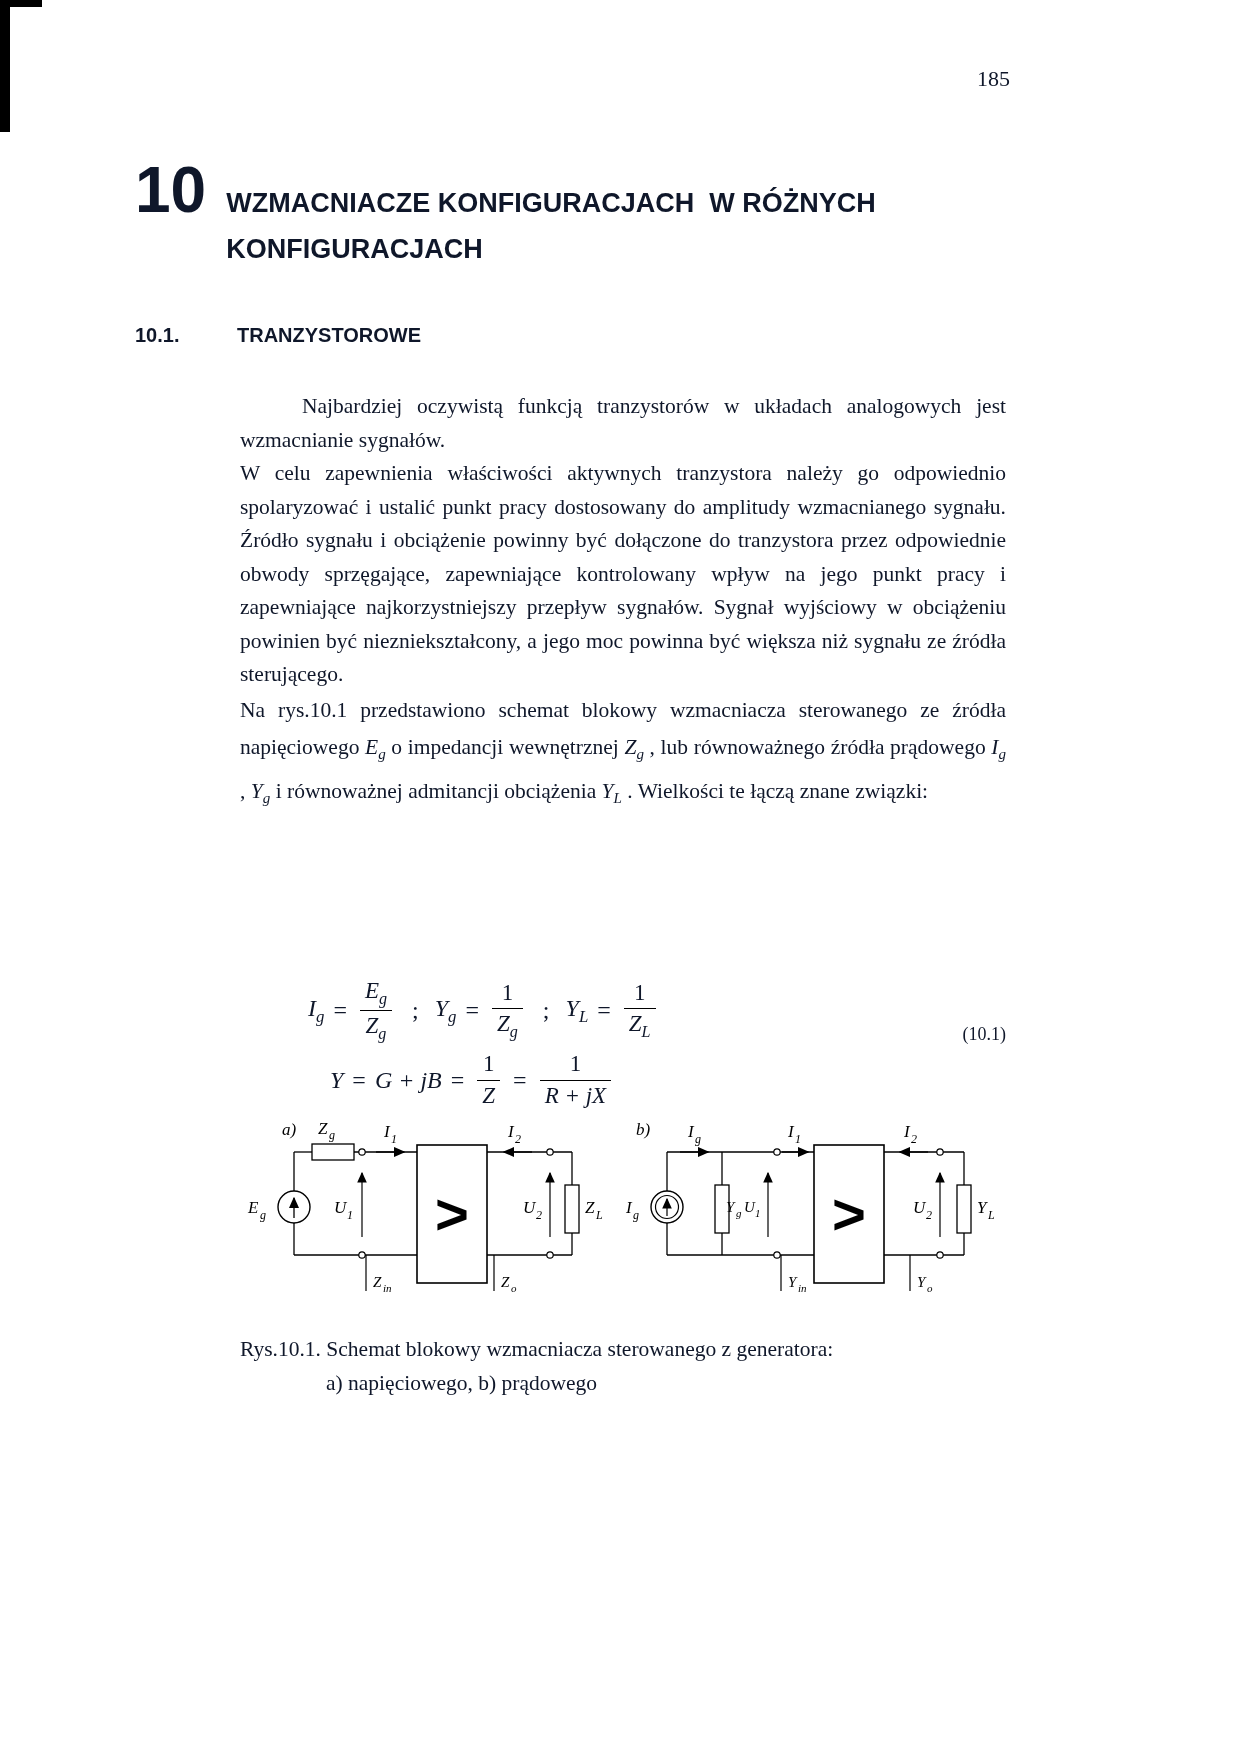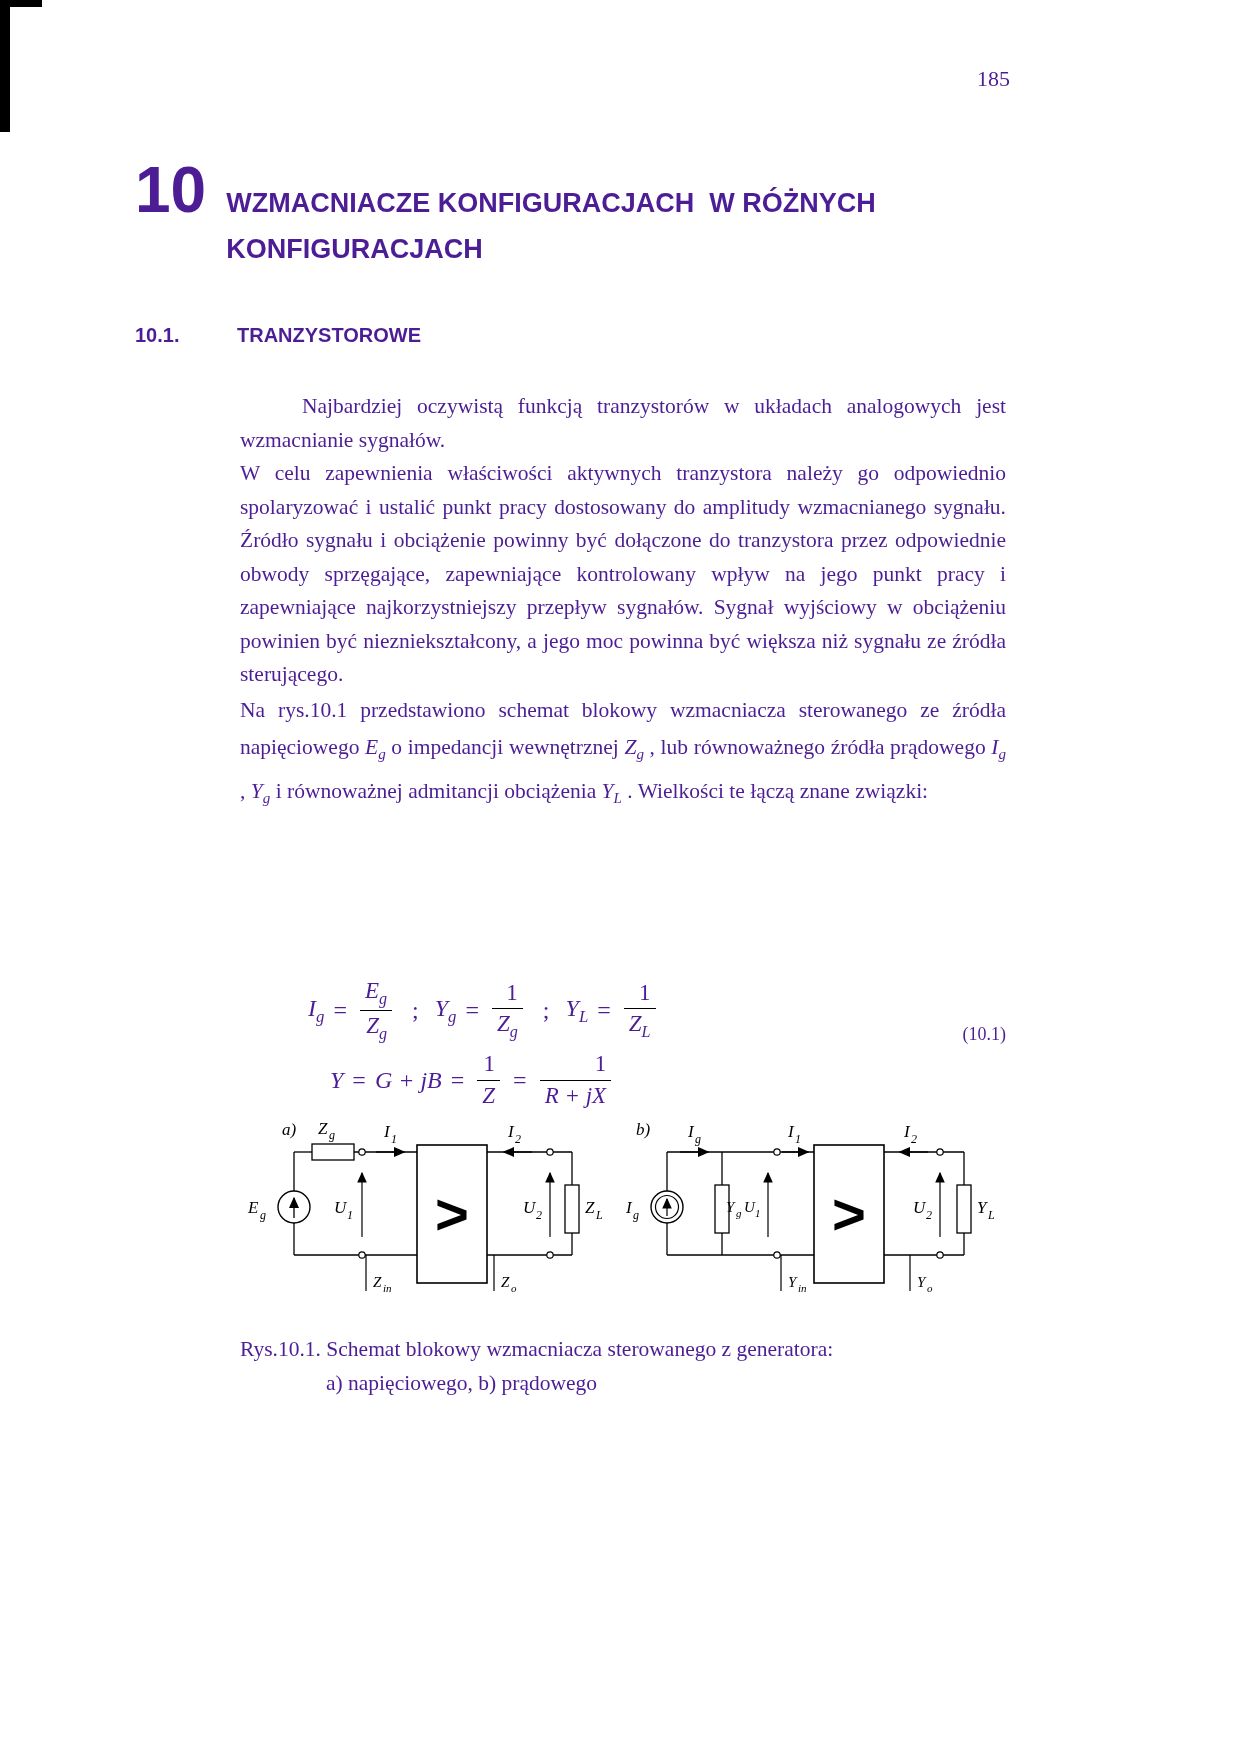--- a/index.html
+++ b/index.html
@@ -1,19 +1,19 @@
 <!DOCTYPE html>
 <html><head>
 <meta charset="utf-8">
 <style>
   * { margin:0; padding:0; box-sizing:border-box; }
   html,body { background:#888; }
   .page {
     position:relative; width:1240px; height:1754px; margin:0 auto;
-    background:#fff; color:#4c1d95;
+    background:#fff; color:#0f172a;
     font-family:"Liberation Serif", serif;
     overflow:hidden;
   }
   .artifact { position:absolute; background:#000; }
   .artifact-left { left:0; top:0; width:10px; height:132px; }
   .artifact-top { left:0; top:0; width:42px; height:7px; }
 
   .page-number { position:absolute; top:66px; right:230px; font-size:22px; }
 
   .chapter { position:absolute; top:158px; left:135px; display:flex; gap:20px; }
@@ -32,21 +32,21 @@
   .para-math { line-height:37px; }
   .mvar { font-style:italic; }
   sub { font-size:0.7em; font-style:italic; }
 
   .equation-block { position:absolute; top:978px; left:240px; width:766px; }
   .eq-line { display:flex; align-items:center; font-size:24px; font-style:italic; }
   .eq-line-1 { padding-left:68px; }
   .eq-line-2 { padding-left:90px; margin-top:8px; }
   .mo { font-style:normal; margin:0 9px; }
   .sep { font-style:normal; margin:0 16px; }
-  .frac { display:inline-flex; flex-direction:column; align-items:flex-end; margin:0 4px; font-size:23px; }
+  .frac { display:inline-flex; flex-direction:column; align-items:center; margin:0 4px; font-size:23px; }
   .frac .num, .frac .den { padding:0 5px; line-height:1.15; }
   .frac .bar { align-self:stretch; height:0; border-top:1.7px solid #000; margin:2px 0; }
   .eq-number { position:absolute; right:0; top:46px; font-size:18px; font-style:normal; }
 
   .figure-block { position:absolute; top:1115px; left:242px; display:flex; gap:0px; }
   .circuit { display:block; }
   .lbl { font-family:"Liberation Serif", serif; font-style:italic; font-size:17px; fill:#000; }
   .lbs { font-family:"Liberation Serif", serif; font-style:italic; font-size:12px; fill:#000; }
   .lbl-sm { font-family:"Liberation Serif", serif; font-style:italic; font-size:15px; fill:#000; }
   .lbs-sm { font-family:"Liberation Serif", serif; font-style:italic; font-size:11px; fill:#000; }

